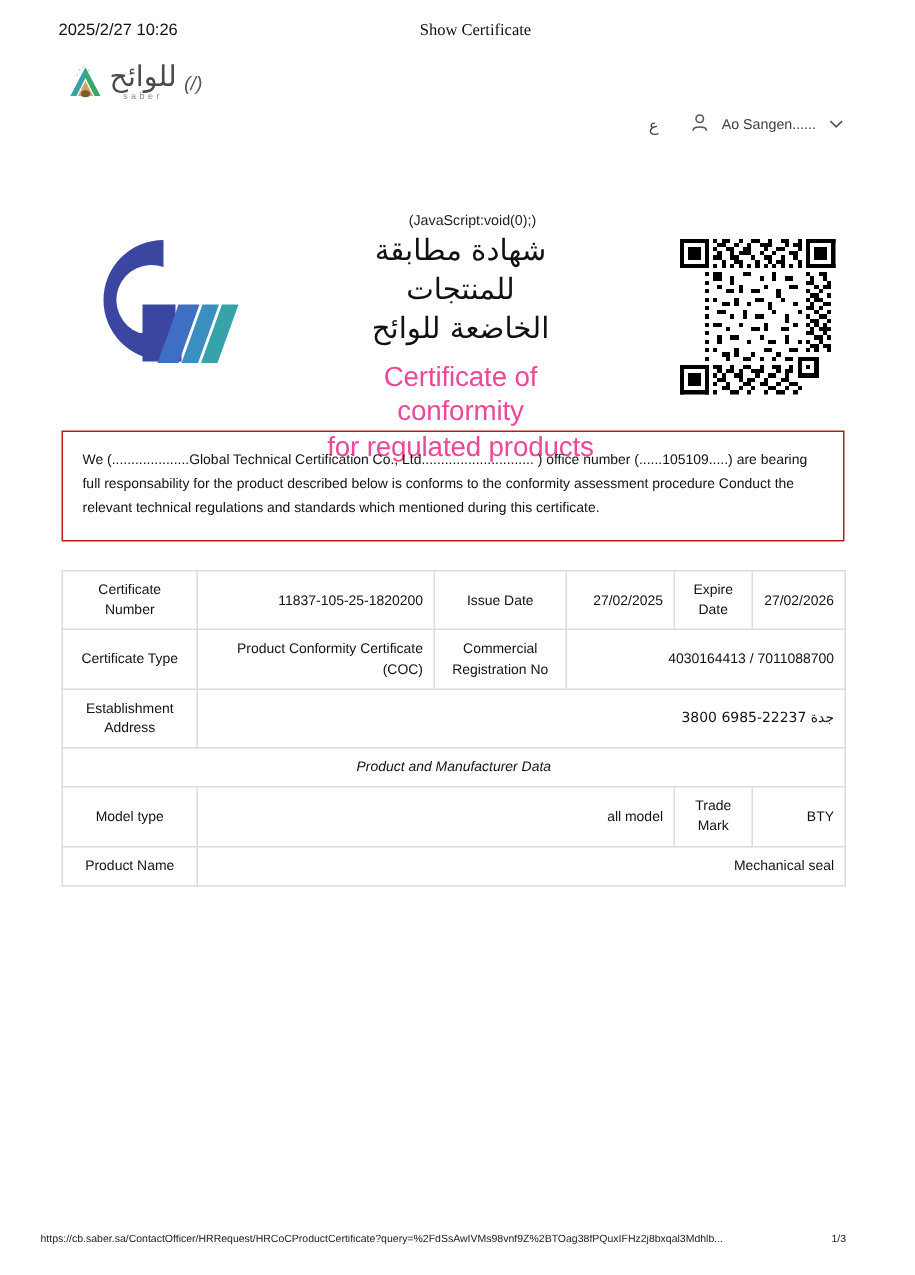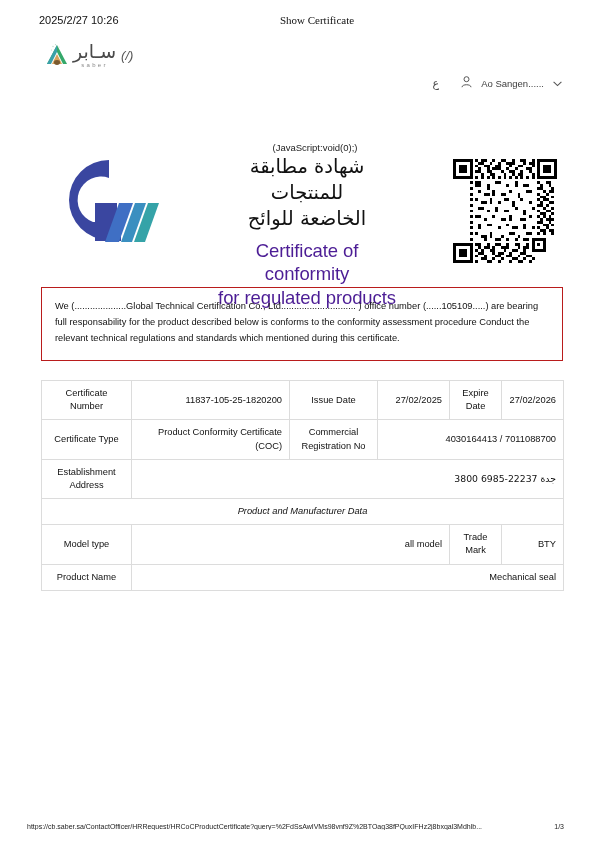--- a/index.html
+++ b/index.html
@@ -148,21 +148,21 @@
     direction: rtl;
     font-family: "DejaVu Sans", sans-serif;
     font-size: 19.5px;
     line-height: 1.33;
     color: #111;
     letter-spacing: 0.4px;
   }
   .title-en {
     font-size: 18.5px;
     line-height: 1.27;
-    color: #4c1d95;
+    color: #ec4899;
     margin-top: 7px;
     letter-spacing: -0.1px;
   }
   .qr-box {
     width: 104px; height: 104px;
     flex: none;
     margin-top: 9px;
     margin-right: 6px;
   }
   .qr-box svg { display: block; }
@@ -239,21 +239,21 @@
         <polygon points="13,10 19,22 7,22" fill="#ffffff"></polygon>
         <polygon points="13,12 18,22 8,22" fill="#d8a05a"></polygon>
         <ellipse cx="13" cy="20.5" rx="3" ry="2.4" fill="#7a5a30"></ellipse>
         <circle cx="9" cy="4.5" r="0.7" fill="#bcd9c8"></circle>
         <circle cx="11.5" cy="2.6" r="0.6" fill="#bcd9c8"></circle>
         <circle cx="15" cy="5" r="0.6" fill="#bcd9c8"></circle>
         <circle cx="7.5" cy="8" r="0.6" fill="#bcd9c8"></circle>
       </svg>
     </span>
     <span class="saber-wordmark">
-      <span class="saber-ar">سـابر</span>
+      <span class="saber-ar">للوائح</span>
       <span class="saber-en">saber</span>
     </span>
     <span class="saber-paren">(/)</span>
   </div>
 
   <div class="user-bar">
     <span class="lang-toggle">ع</span>
     <span class="user-chip">
       <span class="person-icon">
         <svg width="11" height="12" viewBox="0 0 11 12">

